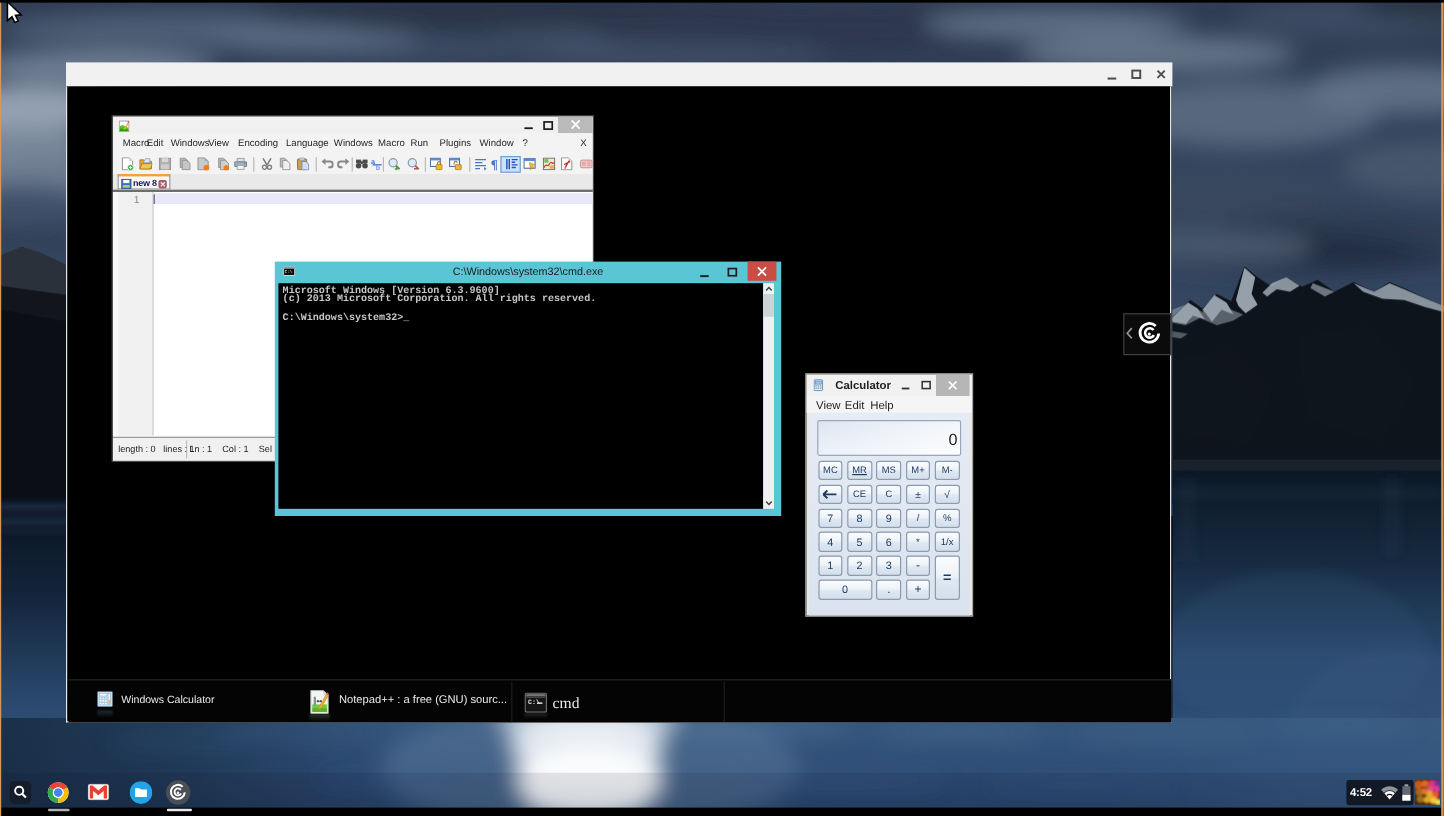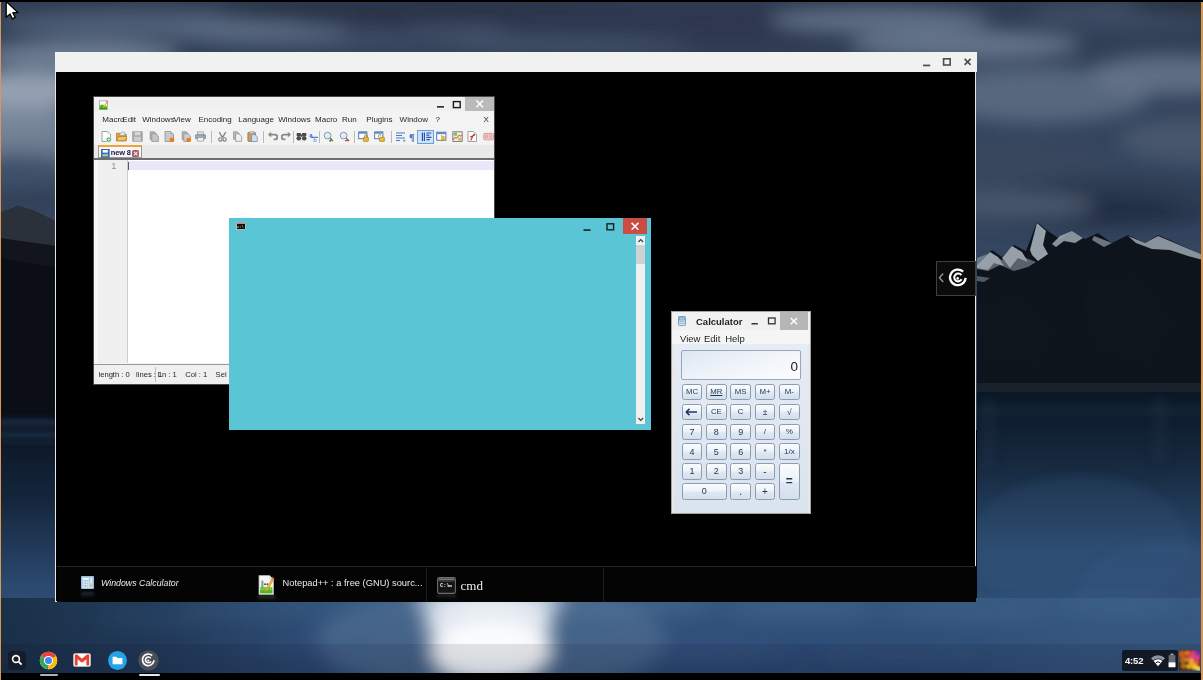--- a/index.html
+++ b/index.html
@@ -159,21 +159,21 @@
    <rect x="1.8" y="7.2" width="1.7" height="1.5"></rect>
           <rect x="4.1" y="7.2" width="1.7" height="1.5"></rect>
           <rect x="6.4" y="7.2" width="1.7" height="1.5"></rect>
    <rect x="1.8" y="9.4" width="1.7" height="1.5"></rect>
           <rect x="4.1" y="9.4" width="1.7" height="1.5"></rect>
           <rect x="6.4" y="9.4" width="1.7" height="1.5"></rect>
   </g>
   <rect x="9" y="1.8" width="2.2" height="9.1" fill="#e8f0fa" stroke="#7aa0c0" stroke-width="0.4"></rect>
   <rect x="9.4" y="7.5" width="1.4" height="3" fill="#e8b84a"></rect>
  </svg>
- <div class="a" style="left:44.5px;top:11px;font-size:8.8px;color:#ececec;white-space:nowrap;font-style:italic;">Windows Calculator</div>
+ <div class="a" style="left:44.5px;top:11px;font-size:8.8px;color:#ececec;white-space:nowrap;">Windows Calculator</div>
  <svg class="a" style="left:201.5px;top:8px" width="17" height="20" viewBox="0 0 17 20">
   <path d="M1,0.5 L11.5,0.5 L15.5,4.5 L15.5,19.5 L1,19.5 Z" fill="#f4f6f5" stroke="#b0b4b2" stroke-width="0.8"></path>
   <path d="M11.5,0.5 L15.5,4.5 L11.5,4.5 Z" fill="#d7dbd9"></path>
   <rect x="2.2" y="12" width="12.2" height="6.3" fill="#6fcf33"></rect>
   <rect x="2.2" y="15.2" width="12.2" height="3.1" fill="#4da821" opacity="0.7"></rect>
   <rect x="3.4" y="5.5" width="2" height="8" rx="1" fill="#8a939b"></rect>
   <circle cx="7" cy="9.3" r="1" fill="#555"></circle>
         <circle cx="9.3" cy="9.3" r="1" fill="#555"></circle>
   <path d="M14.5,2.5 L8.2,13.8 L7,16.8 L9.6,15 L15.8,4.2 Z" fill="#f2b238" stroke="#c8871e" stroke-width="0.5"></path>
   <path d="M14.7,1.8 L16.2,3.4 L15.4,4.6 L13.9,3 Z" fill="#e05050"></path>
@@ -392,28 +392,35 @@
  <div class="a" style="left:5px;top:273px;font-size:7.6px;color:#1f1f1f;white-space:nowrap;">length : 0&nbsp;&nbsp;&nbsp;lines : 1</div>
  <div class="a" style="left:64.3px;top:273px;font-size:7.6px;color:#1f1f1f;white-space:nowrap;">Ln : 1&nbsp;&nbsp;&nbsp;&nbsp;Col : 1&nbsp;&nbsp;&nbsp;&nbsp;Sel : 0 | 0&nbsp;&nbsp;&nbsp;&nbsp;&nbsp;&nbsp;&nbsp;&nbsp;&nbsp;&nbsp;Dos\Windows&nbsp;&nbsp;&nbsp;&nbsp;&nbsp;ANSI</div>
 </div>
 
 <div class="a" id="cmd" style="left:229px;top:217.5px;width:422px;height:212px;background:#59c5d5;">
  <svg class="a" style="left:7.3px;top:4.9px" width="10" height="8" viewBox="0 0 10 8">
   <rect x="0.4" y="0.4" width="9.2" height="7.2" fill="#0d0d0d" stroke="#e8e8e8" stroke-width="0.7"></rect>
   <rect x="0.4" y="0.4" width="9.2" height="1.6" fill="#9a9a9a"></rect>
   <text x="1.2" y="5.6" font-size="3.6" fill="#ffffff" font-family="Liberation Mono,monospace">C:\</text>
  </svg>
+ <div class="a" style="left:0;top:3.5px;width:422px;text-align:center;font-size:9px;color:#1b1b1b;">C:\Windows\system32\cmd.exe</div>
  <svg class="a" style="left:352px;top:4px" width="42" height="11" viewBox="0 0 42 11">
   <rect x="2.5" y="7.3" width="7" height="1.6" fill="#1d1d1d"></rect>
   <rect x="26" y="1.8" width="6.6" height="6" fill="none" stroke="#1d1d1d" stroke-width="1.4"></rect>
  </svg>
  <div class="a" style="left:393.5px;top:0;width:24px;height:16.5px;background:#ca4c43;"></div>
  <svg class="a" style="left:393.5px;top:0" width="24" height="16.5" viewBox="0 0 24 16.5">
   <path d="M8.6,4.9 L15.4,11.7 M15.4,4.9 L8.6,11.7" stroke="#ffffff" stroke-width="1.5"></path>
  </svg>
+ <div class="a" style="left:2.5px;top:18px;width:404px;height:188px;background:#000000;overflow:hidden;">
+  <div class="a" style="left:4px;top:3px;font-family:'Liberation Mono',monospace;font-size:8.4px;font-weight:bold;line-height:7.8px;color:#c6c6c6;white-space:pre;">Microsoft Windows [Version 6.3.9600]
+(c) 2013 Microsoft Corporation. All rights reserved.
+
+C:\Windows\system32&gt;_</div>
+ </div>
  <div class="a" style="left:406.5px;top:18px;width:9.5px;height:188px;background:#f0f0f0;">
   <svg class="a" style="left:0;top:1px" width="9.5" height="8" viewBox="0 0 9.5 8">
           <path d="M2.4,5 L4.75,2.6 L7.1,5" stroke="#404040" stroke-width="1.2" fill="none"></path>
         </svg>
   <div class="a" style="left:0.5px;top:9px;width:8.5px;height:19px;background:#cdd2d6;"></div>
   <svg class="a" style="left:0;top:179px" width="9.5" height="8" viewBox="0 0 9.5 8">
           <path d="M2.4,3 L4.75,5.4 L7.1,3" stroke="#404040" stroke-width="1.2" fill="none"></path>
         </svg>
  </div>
 </div>

